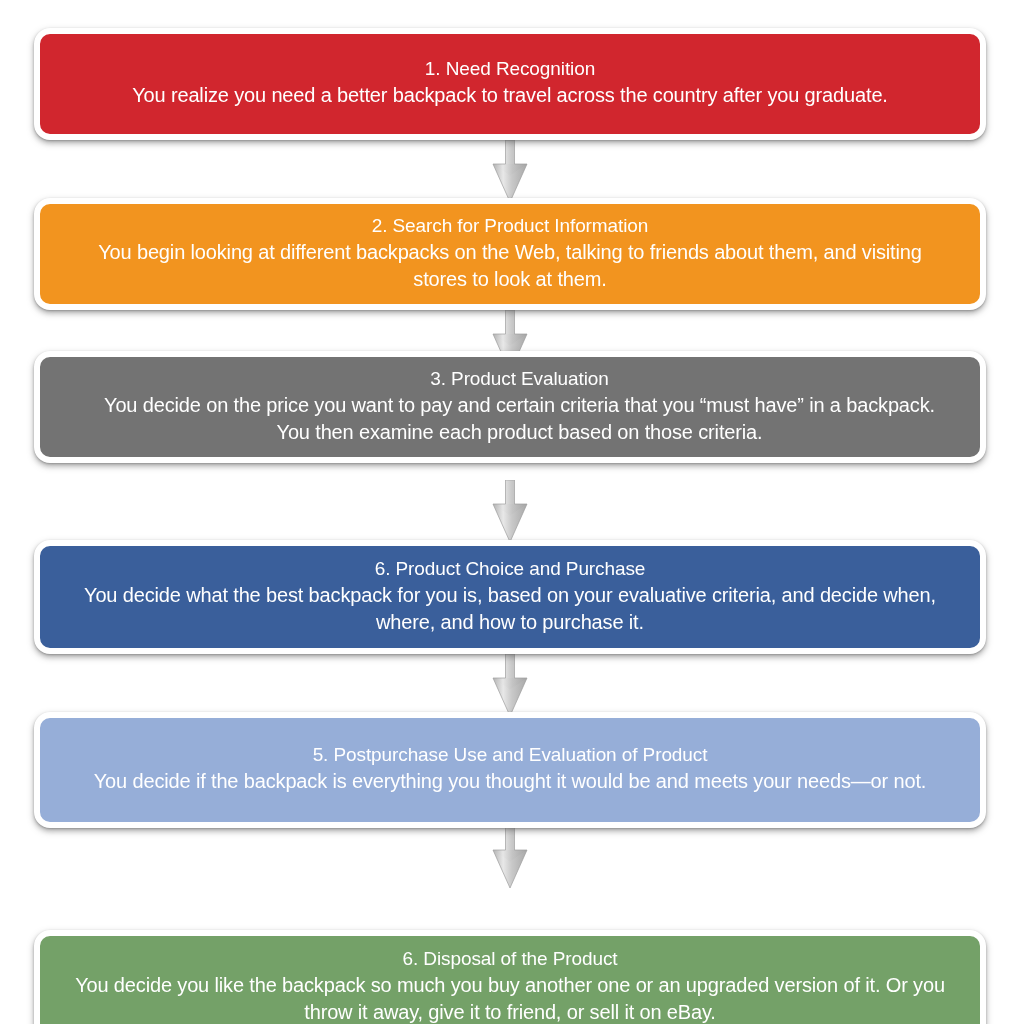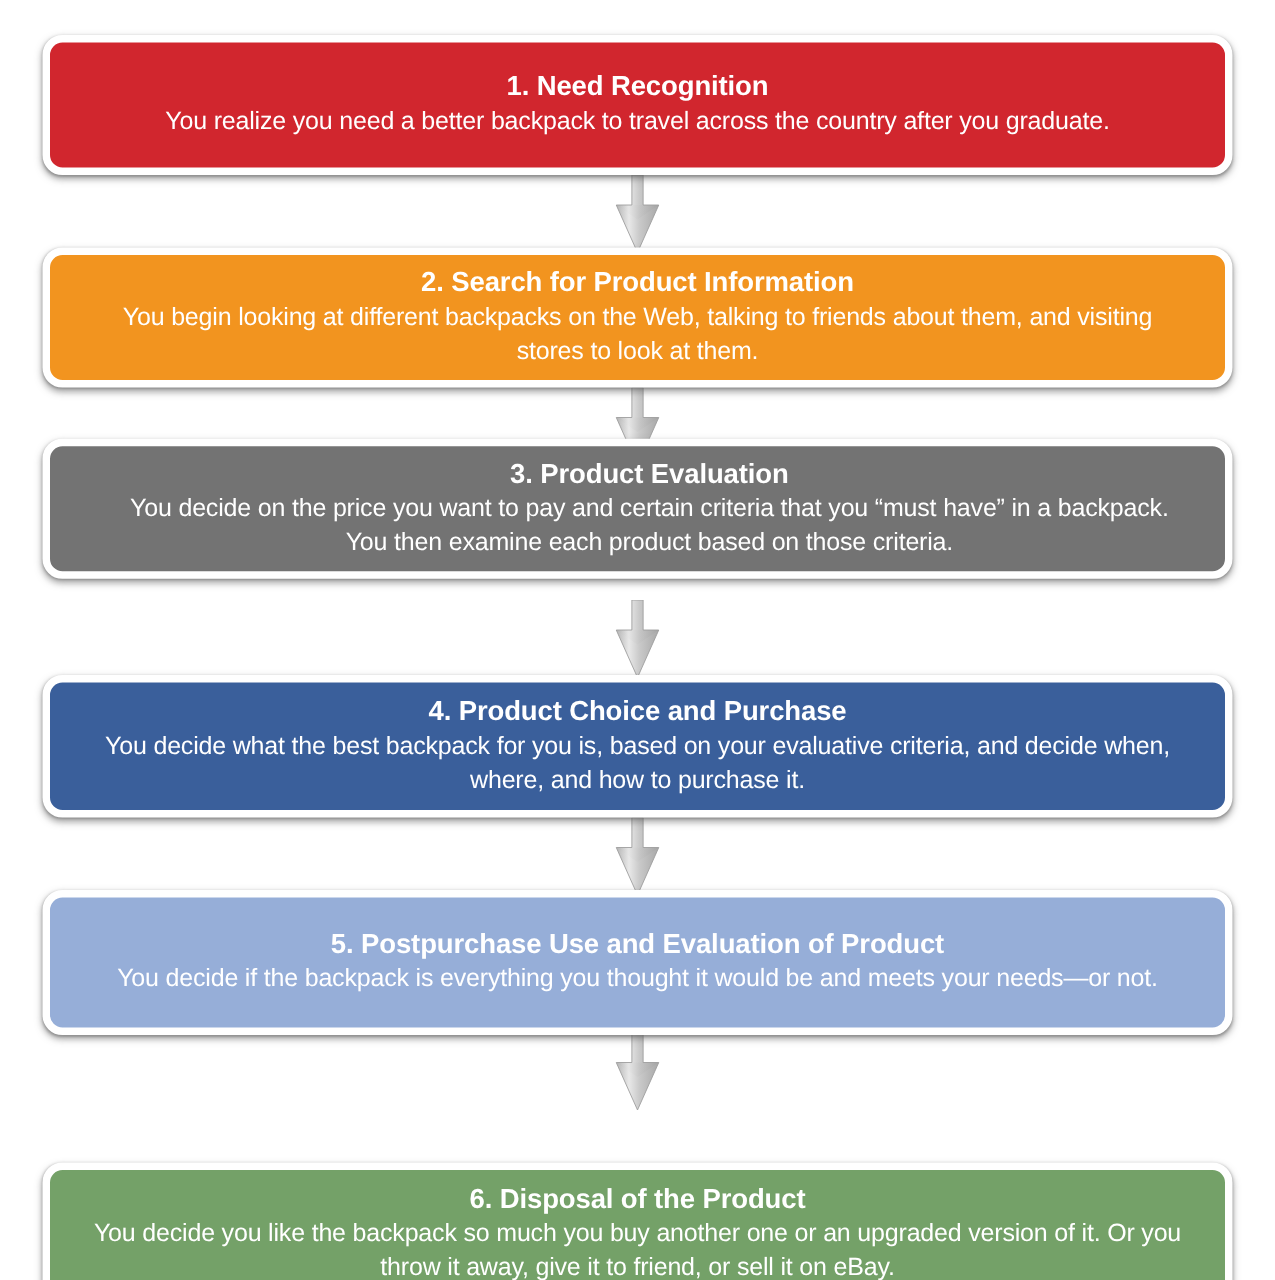--- a/index.html
+++ b/index.html
@@ -45,22 +45,22 @@
     display: flex;
     flex-direction: column;
     align-items: center;
     justify-content: center;
     text-align: center;
     padding: 9px 26px 12px 26px;
   }
 
   .step-title {
     color: #ffffff;
-    font-weight: bold;
-    font-size: 22px;
+    font-weight: normal;
+    font-size: 19px;
     line-height: 1.32;
     letter-spacing: -0.1px;
     margin: 0 0 1px 0;
   }
 
   .step-body {
     color: #ffffff;
     font-weight: normal;
     font-size: 20px;
     line-height: 1.33;
@@ -193,21 +193,21 @@
     <div class="step-title">2. Search for Product Information</div>
     <div class="step-body">You begin looking at different backpacks on the Web, talking to friends about them, and visiting stores to look at them.</div>
   </div>
 
   <div class="step" style="top: 351px; height: 112px; background: #737373; padding-left: 45px;">
     <div class="step-title">3. Product Evaluation</div>
     <div class="step-body">You decide on the price you want to pay and certain criteria that you “must have” in a backpack. You then examine each product based on those criteria.</div>
   </div>
 
   <div class="step" style="top: 540px; height: 114px; background: rgb(58, 95, 155);">
-    <div class="step-title">4. Product Choice and Purchase</div>
+    <div class="step-title">6. Product Choice and Purchase</div>
     <div class="step-body">You decide what the best backpack for you is, based on your evaluative criteria, and decide when, where, and how to purchase it.</div>
   </div>
 
   <div class="step" style="top: 712px; height: 116px; background: rgb(150, 174, 216);">
     <div class="step-title">5. Postpurchase Use and Evaluation of Product</div>
     <div class="step-body">You decide if the backpack is everything you thought it would be and meets your needs—or not.</div>
   </div>
 
   <div class="step" style="top: 930px; height: 114px; background: rgb(116, 161, 104);">
     <div class="step-title">6. Disposal of the Product</div>

